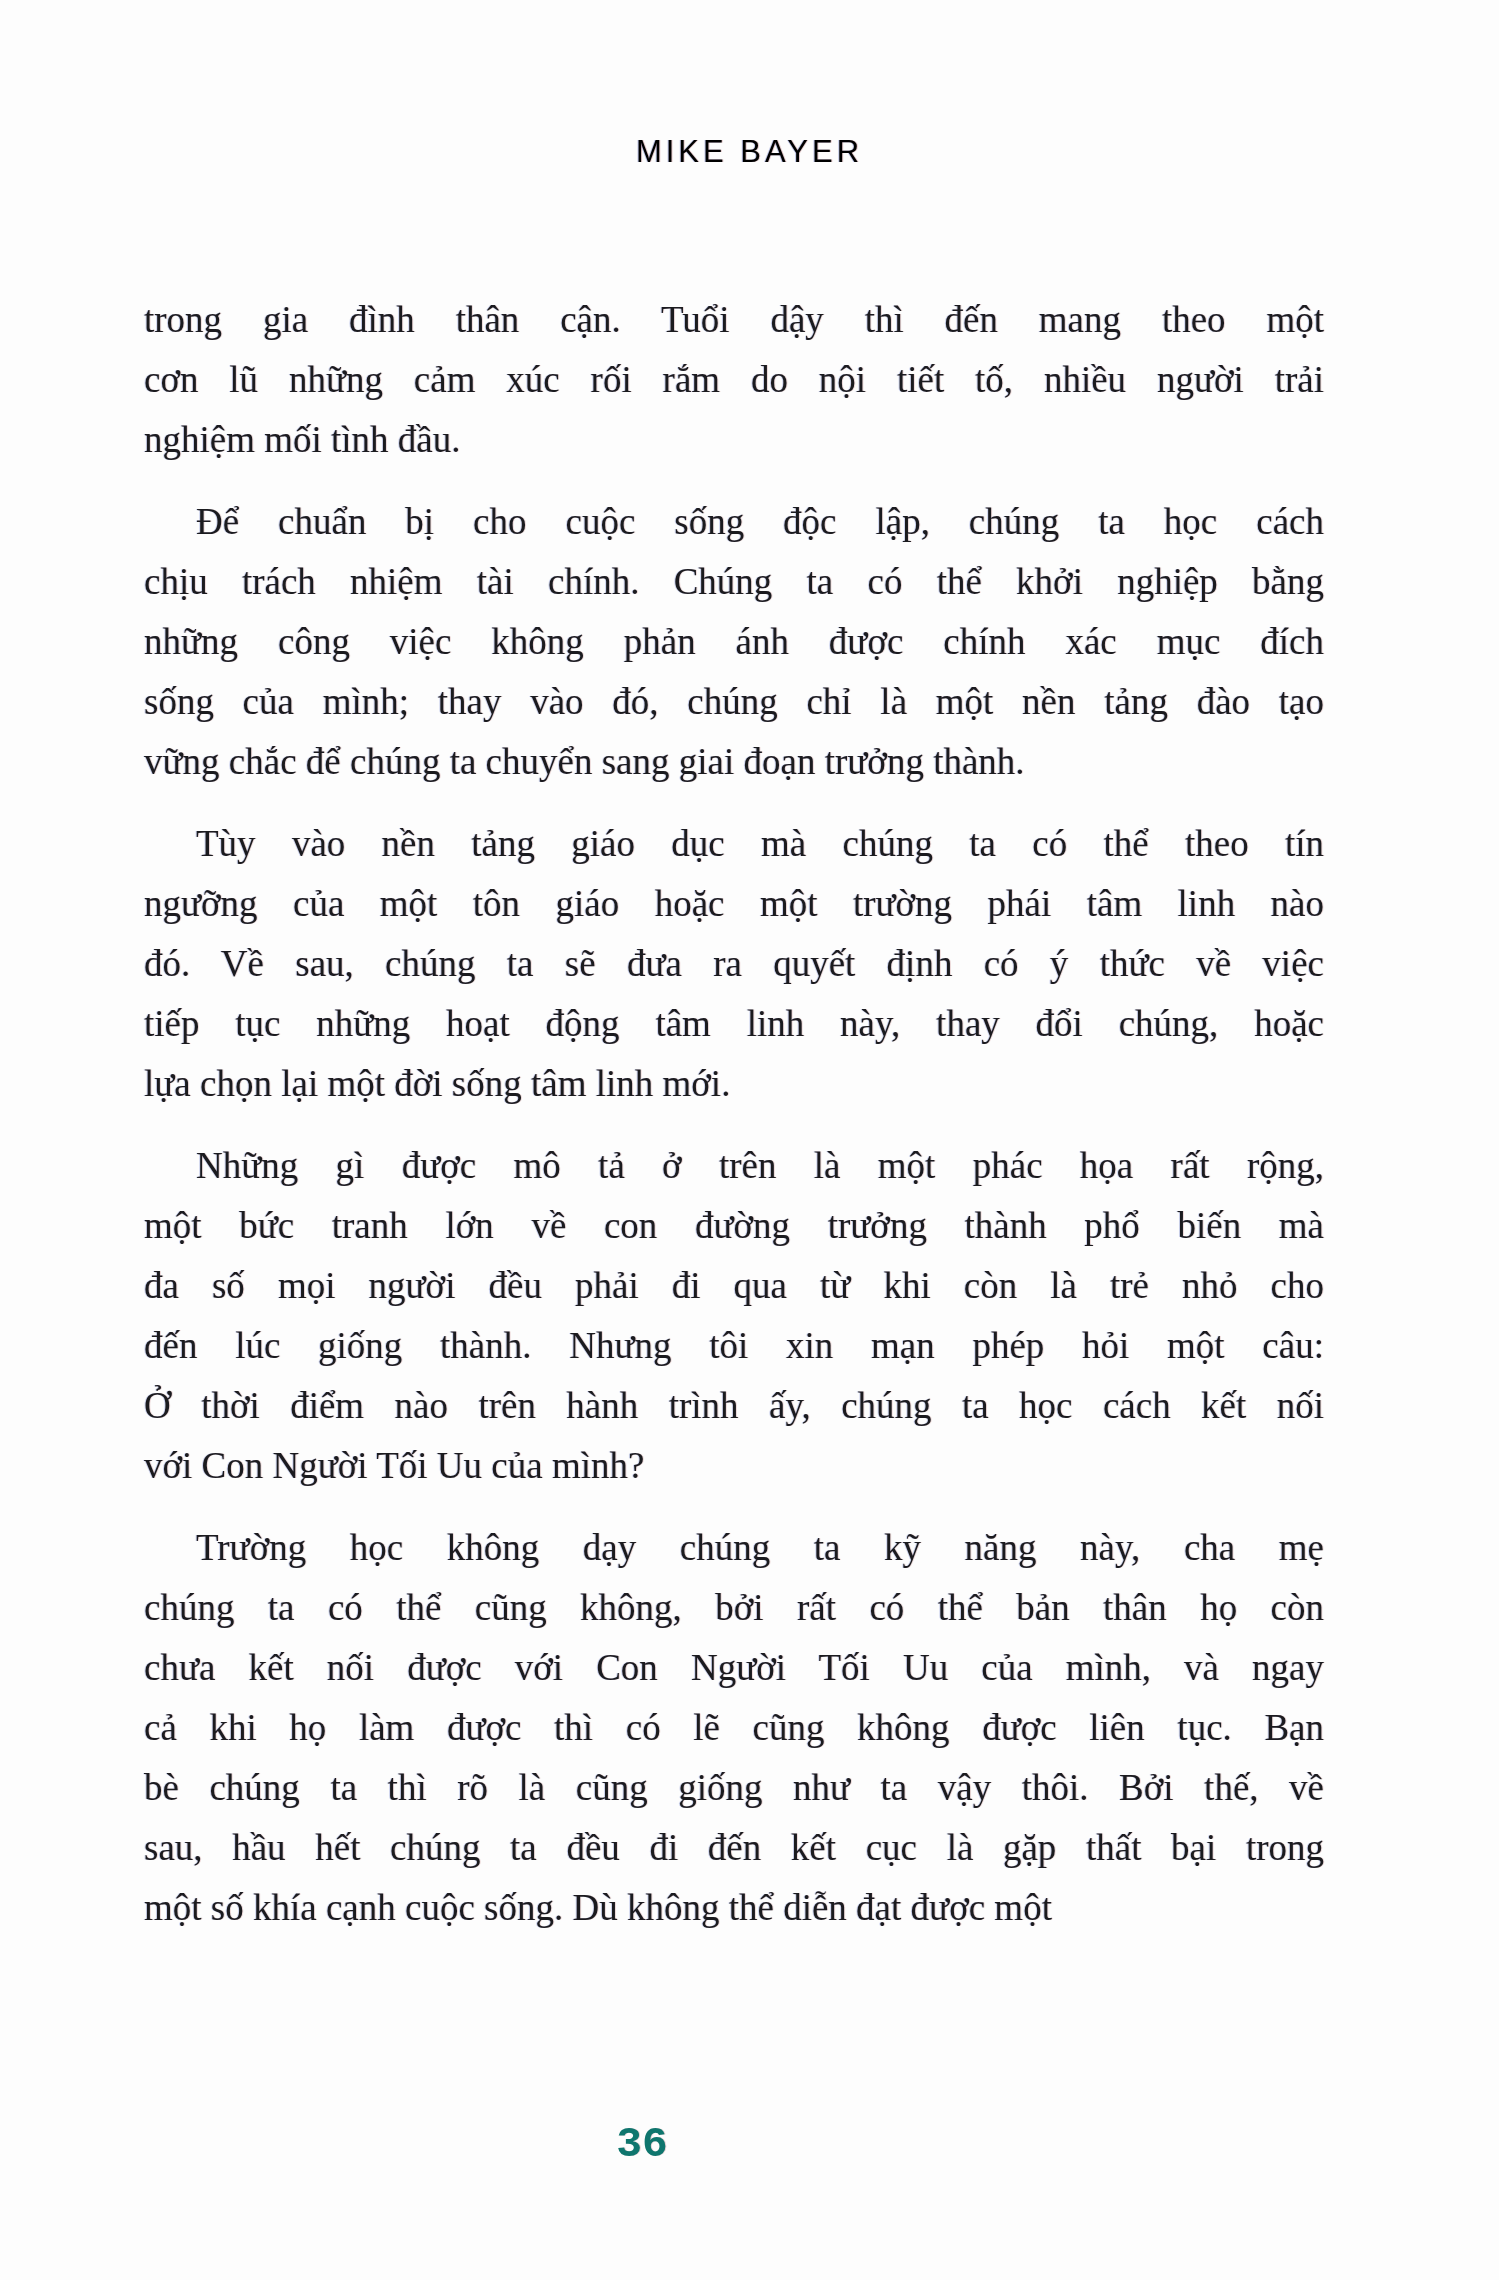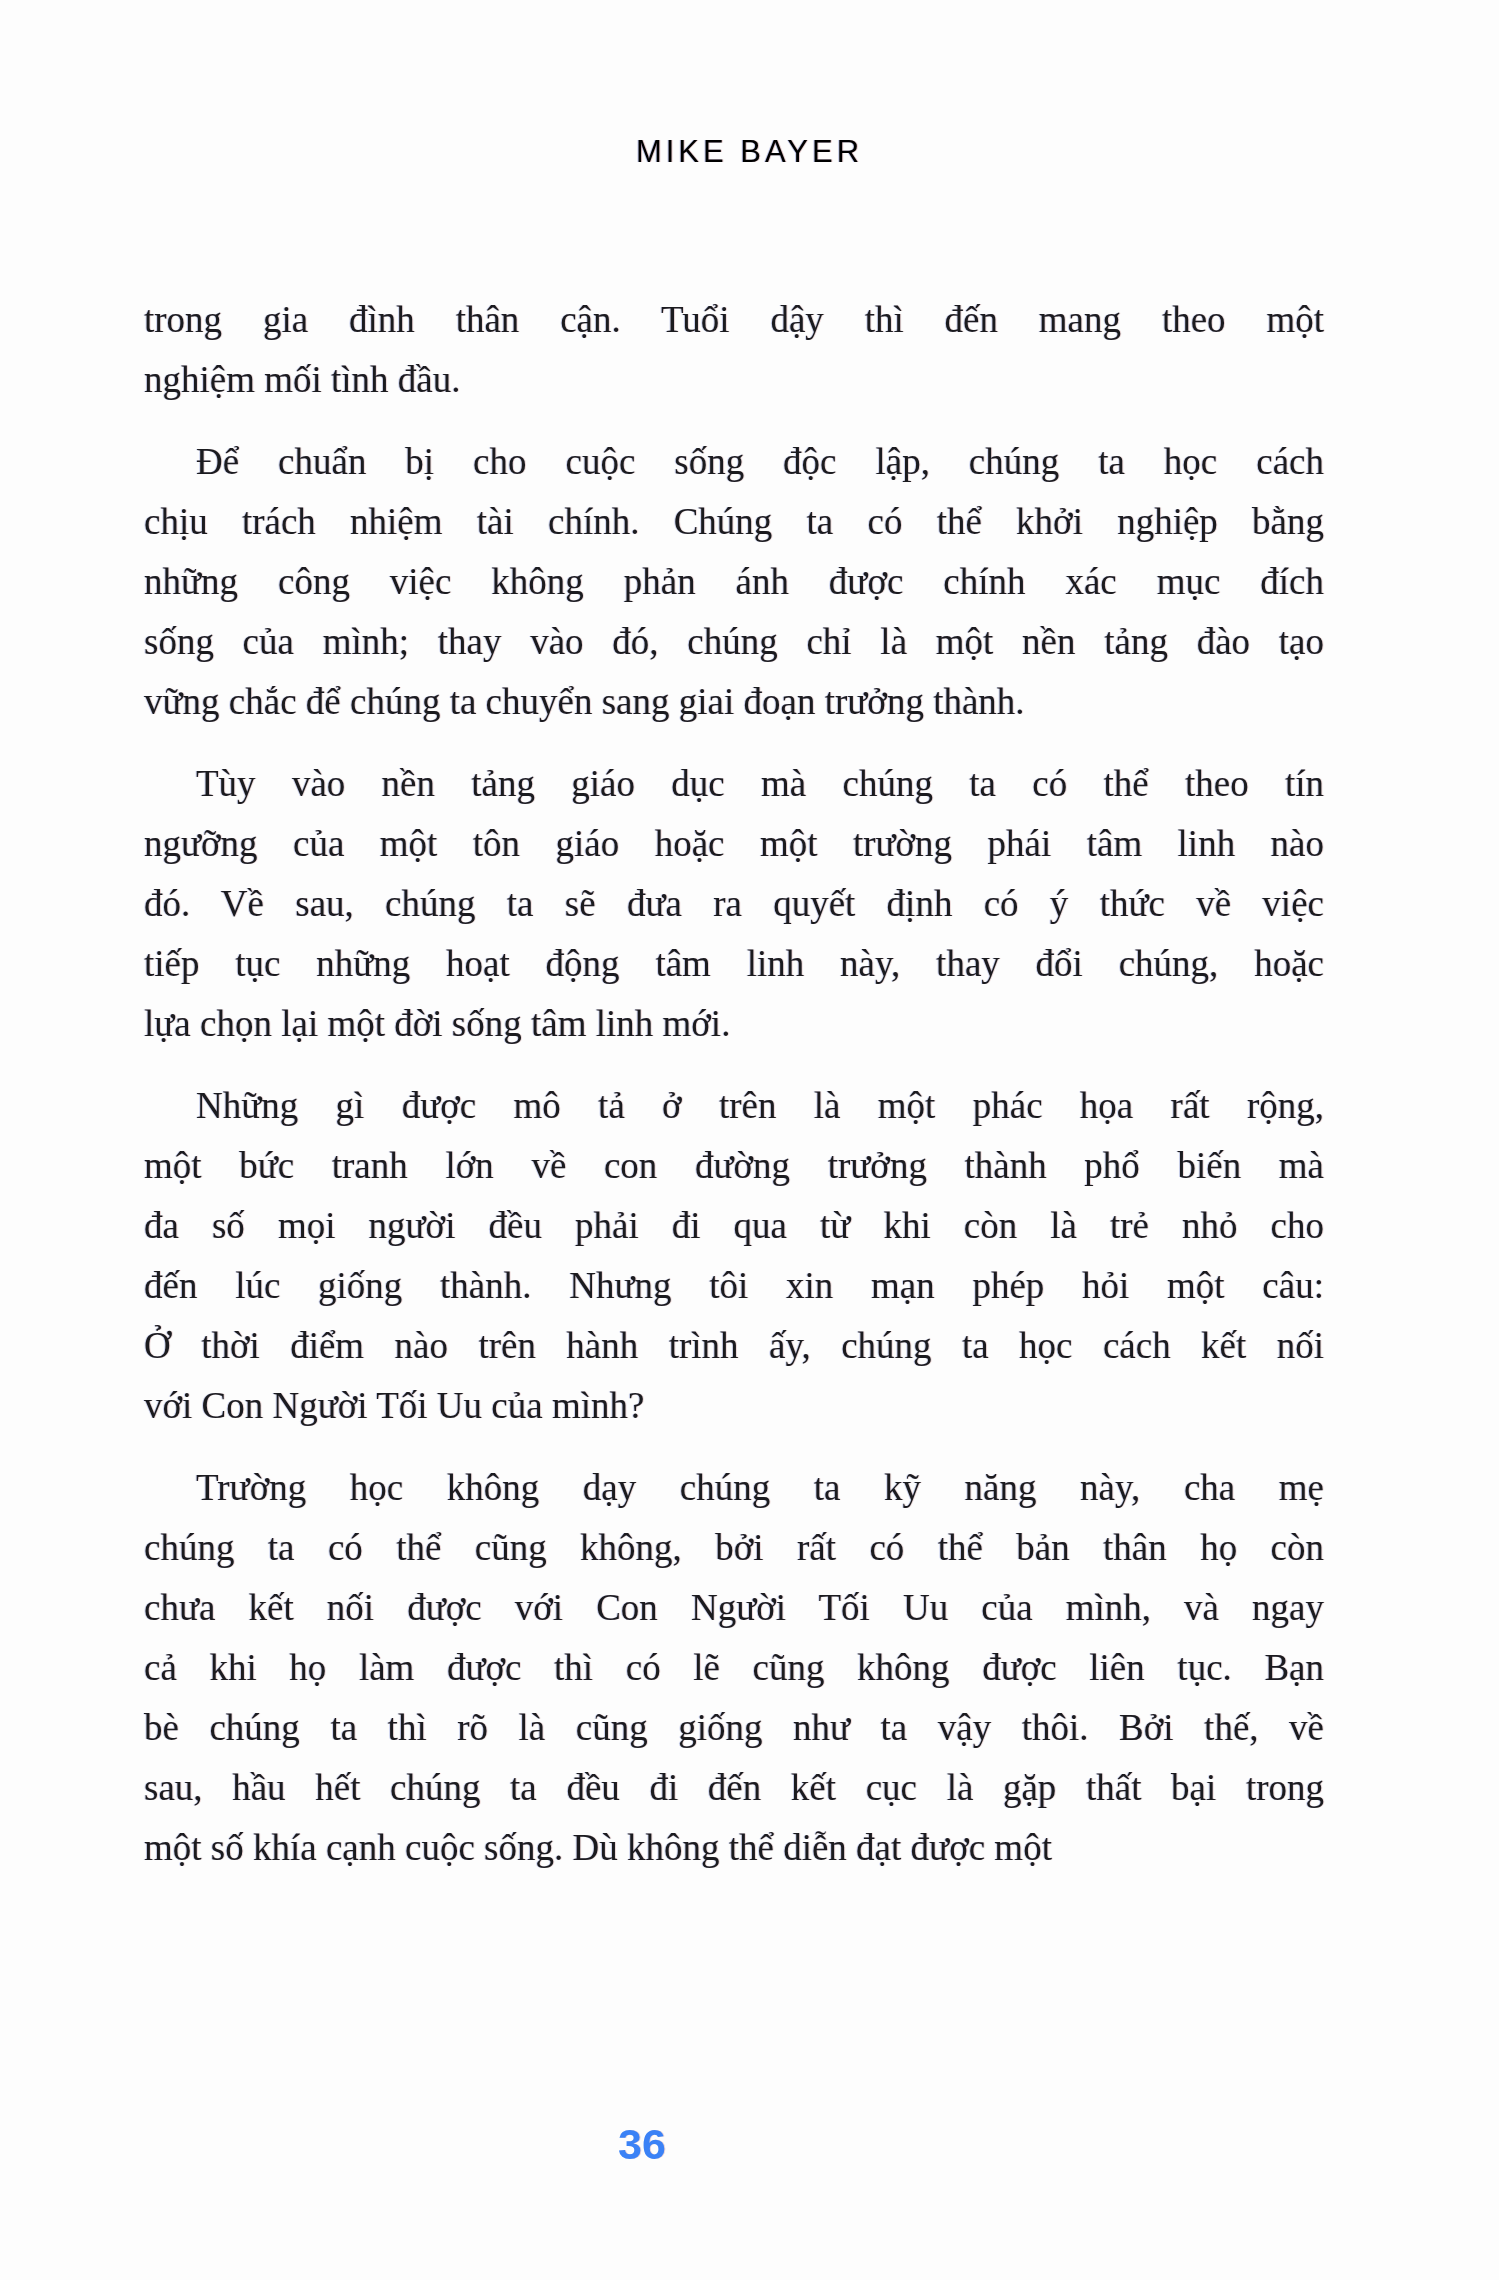--- a/index.html
+++ b/index.html
@@ -53,36 +53,37 @@
   }
   .line.last {
     text-align-last: left;
   }
   .page-number {
     position: absolute;
     top: 2120px;
     left: 0;
     width: 1284px;
     text-align: center;
-    font-family: Liberation Sans, sans-serif;
+    font-family: Liberation Mono, monospace;
     font-size: 43px;
     font-weight: 600;
-    color: #3b82f6;
+    color: #0f766e;
     text-shadow: 1px 0 0 rgba(160,50,60,.2);
   }
 </style>
 </head>
 <body>
 
 <div class="book-page">
   <div class="book-header">MIKE BAYER</div>
 
   <div class="page-body-text">
       <div class="paragraph">
         <div class="line">trong gia đình thân cận. Tuổi dậy thì đến mang theo một</div>
+        <div class="line">cơn lũ những cảm xúc rối rắm do nội tiết tố, nhiều người trải</div>
         <div class="line last">nghiệm mối tình đầu.</div>
       </div>
       <div class="paragraph">
         <div class="line first-indented">Để chuẩn bị cho cuộc sống độc lập, chúng ta học cách</div>
         <div class="line">chịu trách nhiệm tài chính. Chúng ta có thể khởi nghiệp bằng</div>
         <div class="line">những công việc không phản ánh được chính xác mục đích</div>
         <div class="line">sống của mình; thay vào đó, chúng chỉ là một nền tảng đào tạo</div>
         <div class="line last">vững chắc để chúng ta chuyển sang giai đoạn trưởng thành.</div>
       </div>
       <div class="paragraph">

